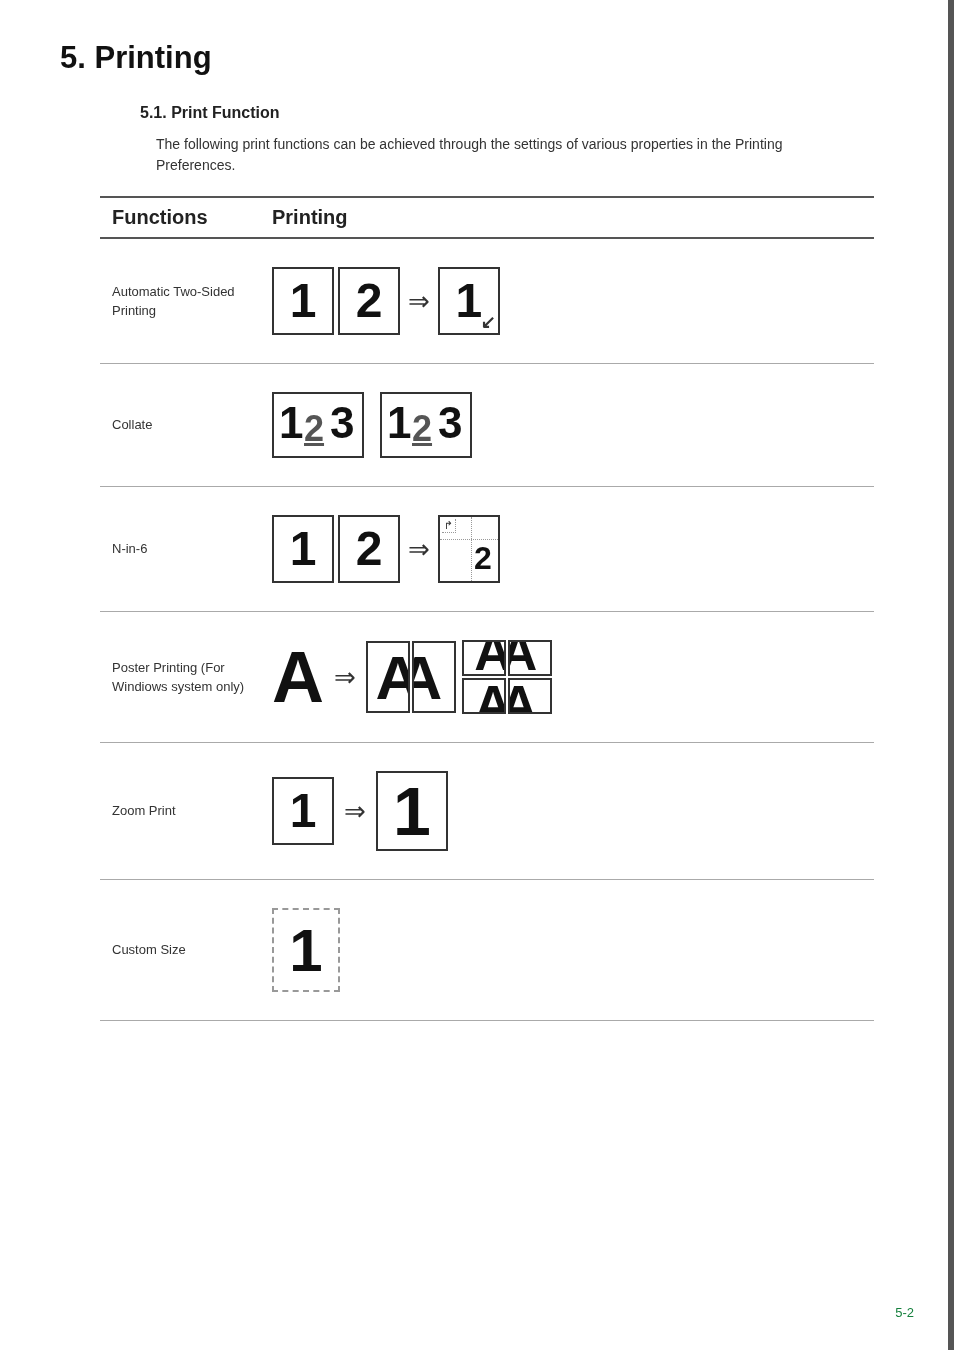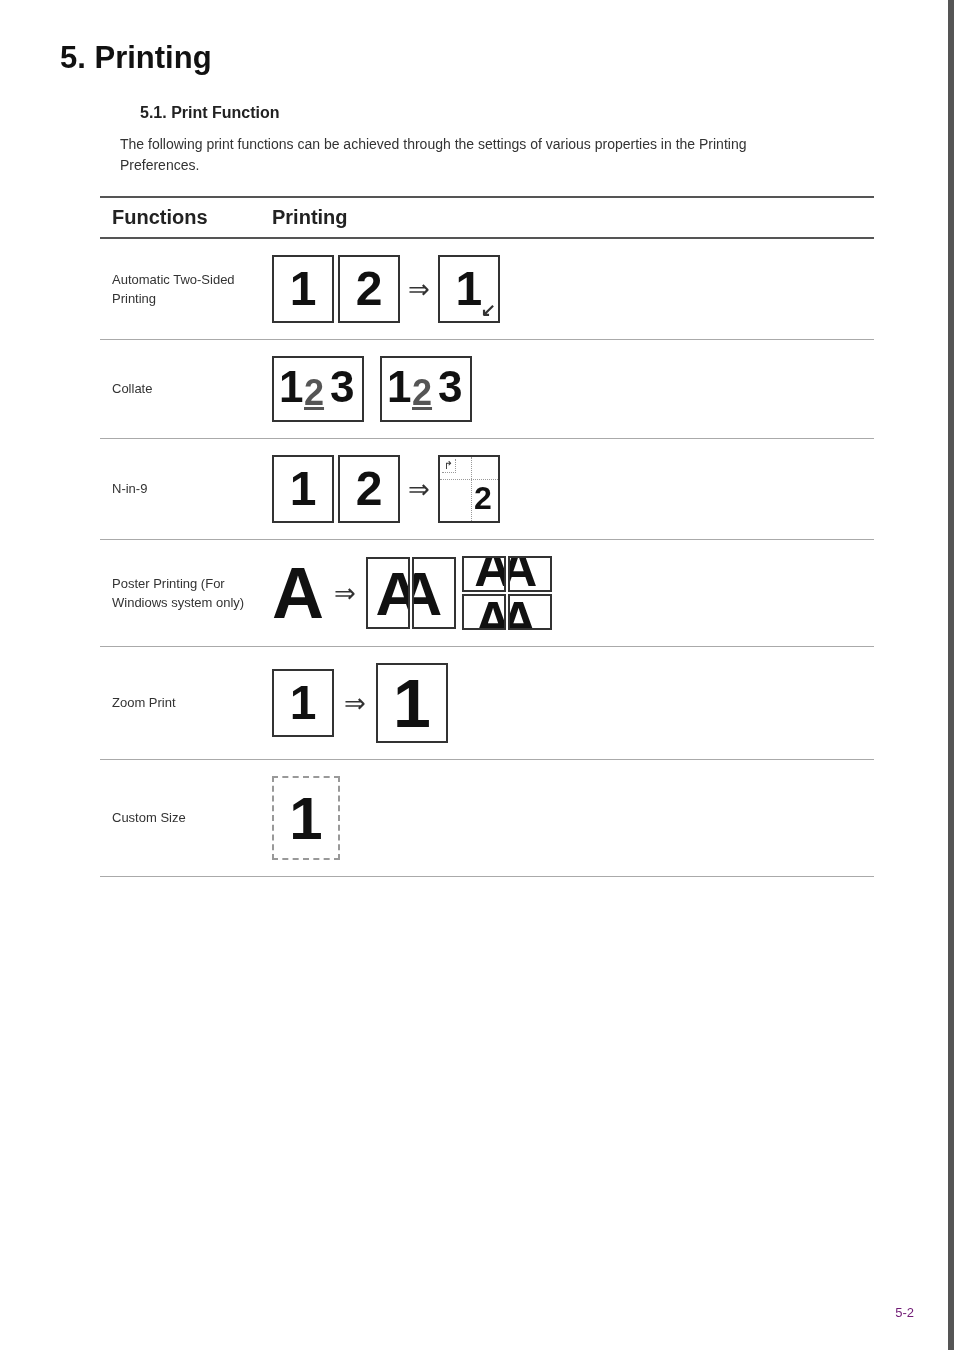--- a/index.html
+++ b/index.html
@@ -18,21 +18,21 @@
       margin-bottom: 28px;
       color: #111;
     }
     h2 {
       font-size: 16px;
       font-weight: bold;
       margin-bottom: 12px;
       margin-left: 40px;
     }
     .intro {
-      margin-left: 20px;
+      margin-left: 56px;
       margin-bottom: 20px;
       line-height: 1.5;
       color: #333;
       max-width: 680px;
     }
     .table-wrap {
       margin-left: 40px;
       margin-right: 20px;
     }
     table {
@@ -46,21 +46,21 @@
     thead th {
       padding: 8px 12px;
       text-align: left;
       font-weight: bold;
       font-size: 20px;
     }
     tbody tr {
       border-bottom: 1px solid #aaa;
     }
     tbody td {
-      padding: 16px 12px;
+      padding: 28px 12px;
       vertical-align: middle;
     }
     td.func-col {
       width: 160px;
       font-size: 13px;
       line-height: 1.5;
       color: #333;
       vertical-align: middle;
     }
     td.diag-col {
@@ -163,21 +163,21 @@
       font-size: 60px;
       font-weight: bold;
       color: #111;
     }
     
     .page-num {
       position: fixed;
       bottom: 30px;
       right: 40px;
       font-size: 13px;
-      color: #701a75;
+      color: #15803d;
       margin-left: 28px;
     }
     
     .twosided-group {
       display: flex;
       align-items: center;
       gap: 4px;
     }
     .ts-box {
       display: inline-flex;
@@ -241,21 +241,21 @@
               <span style="position:absolute;left:5px;top:4px;font-size:44px;font-weight:bold;color:#111;">1</span>
               <span style="position:absolute;left:30px;top:14px;font-size:36px;font-weight:bold;color:#555;text-decoration:underline;">2</span>
               <span style="position:absolute;left:56px;top:4px;font-size:44px;font-weight:bold;color:#111;">3</span>
             </div>
           </div>
         </td>
       </tr>
 
 
       <tr>
-        <td class="func-col">N-in-9</td>
+        <td class="func-col">N-in-6</td>
         <td class="diag-col">
           <div class="diagram-area">
             <div class="num-box">1</div>
             <div class="num-box">2</div>
             <span class="arrow">⇒</span>
 
             <div class="nin1-result">
               <span class="nin1-corner">↱</span>
               <div style="border-bottom:1px dotted #999;width:100%;position:absolute;top:22px;left:0;"></div>
               <div style="border-right:1px dotted #999;height:100%;position:absolute;top:0;left:31px;"></div>

